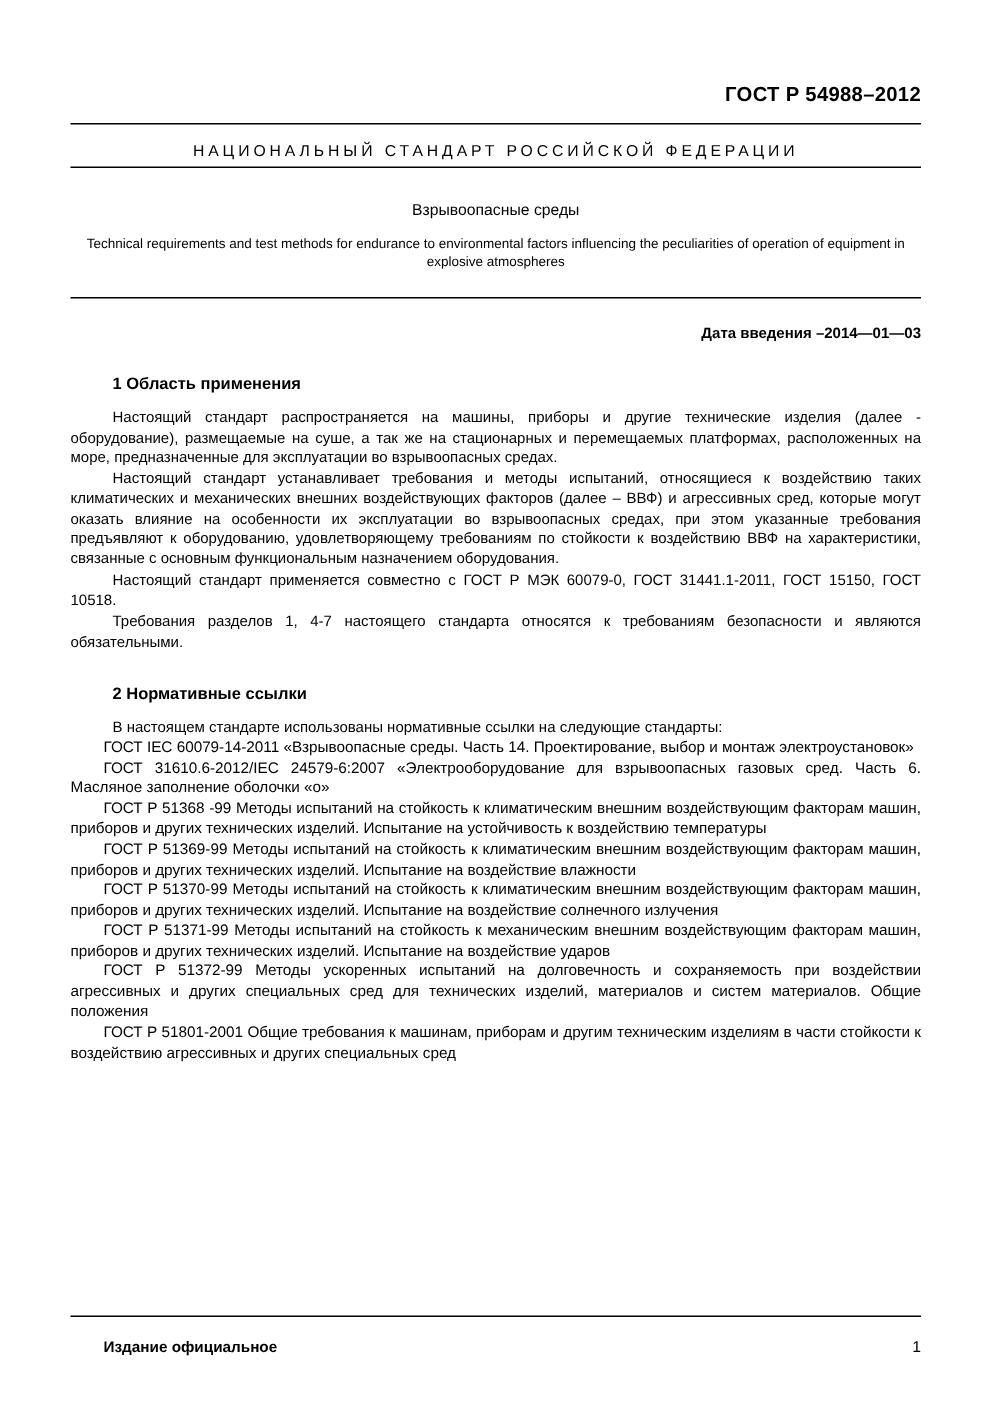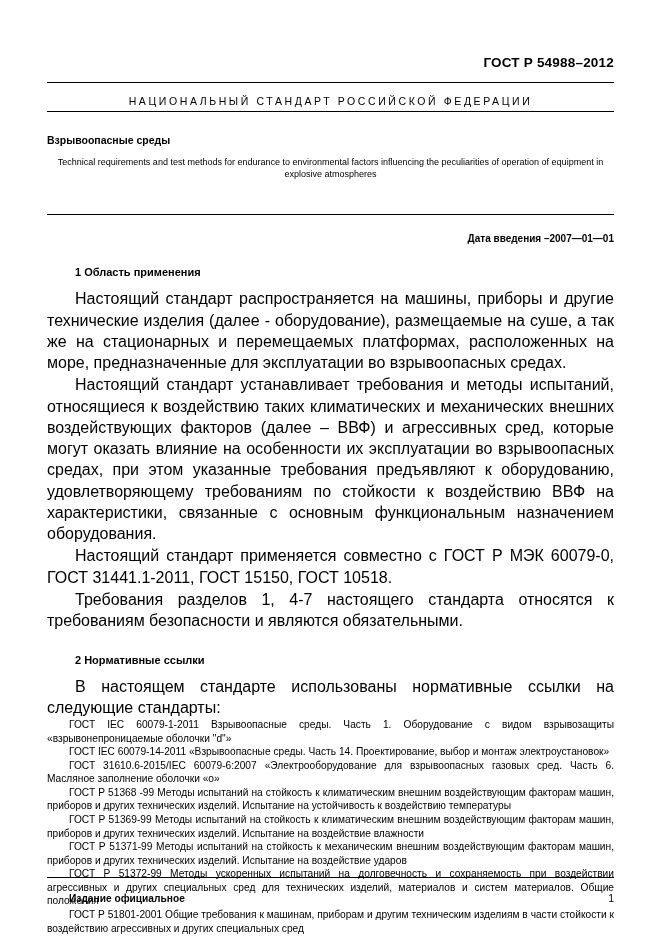--- a/index.html
+++ b/index.html
@@ -45,57 +45,57 @@
     margin-top: 12px;
     margin-bottom: 4px;
   }
   .rule-thin {
     border: none;
     border-top: 1px solid #000;
     margin: 0;
     height: 0;
   }
   .subject {
+    text-align: center;
     font-size: 10.5px;
     margin-top: 22px;
     margin-bottom: 10px;
-    font-weight: bold;
   }
   .title-ru {
     text-align: center;
     font-size: 11px;
     font-weight: bold;
     line-height: 1.35;
     margin-bottom: 16px;
   }
   .title-en-head {
     text-align: center;
     font-size: 9px;
     margin-bottom: 5px;
   }
   .title-en {
     text-align: center;
     font-size: 9px;
     line-height: 1.35;
-    margin-bottom: 34px;
+    margin-bottom: 18px;
   }
   .intro-date {
     text-align: right;
     font-size: 10px;
     font-weight: bold;
     margin-top: 18px;
     margin-bottom: 20px;
   }
   h2.section {
     font-size: 11px;
     font-weight: bold;
     margin: 22px 0 10px 28px;
   }
   p.body {
-    font-size: 16px;
+    font-size: 10px;
     line-height: 1.33;
     text-align: justify;
     margin: 0 0 0 0;
     text-indent: 28px;
   }
   p.body + p.body {
     margin-top: 1px;
   }
   .ref-list p {
     font-size: 10.2px;
@@ -142,36 +142,36 @@
     <div class="national-standard">НАЦИОНАЛЬНЫЙ СТАНДАРТ РОССИЙСКОЙ ФЕДЕРАЦИИ</div>
     <hr class="rule-thin">
 
     <div class="subject">Взрывоопасные среды</div>
 
 
     <div class="title-en">Technical requirements and test methods for endurance to environmental factors influencing the peculiarities of operation of equipment in explosive atmospheres</div>
 
     <hr class="rule-thin">
 
-    <div class="intro-date">Дата введения –2007—01—01</div>
+    <div class="intro-date">Дата введения –2014—01—03</div>
 
     <h2 class="section">1 Область применения</h2>
     <p class="body">Настоящий стандарт распространяется на машины, приборы и другие технические изделия (далее - оборудование), размещаемые на суше, а так же на стационарных и перемещаемых платформах, расположенных на море, предназначенные для эксплуатации во взрывоопасных средах.</p>
     <p class="body">Настоящий стандарт устанавливает требования и методы испытаний, относящиеся к воздействию таких климатических и механических внешних воздействующих факторов (далее – ВВФ) и агрессивных сред, которые могут оказать влияние на особенности их эксплуатации во взрывоопасных средах, при этом указанные требования предъявляют к оборудованию, удовлетворяющему требованиям по стойкости к воздействию ВВФ на характеристики, связанные с основным функциональным назначением оборудования.</p>
     <p class="body">Настоящий стандарт применяется совместно с ГОСТ Р МЭК 60079-0, ГОСТ 31441.1-2011, ГОСТ 15150, ГОСТ 10518.</p>
     <p class="body">Требования разделов 1, 4-7 настоящего стандарта относятся к требованиям безопасности и являются обязательными.</p>
 
     <h2 class="section">2 Нормативные ссылки</h2>
     <p class="body">В настоящем стандарте использованы нормативные ссылки на следующие стандарты:</p>
     <div class="ref-list">
-      <p>ГОСТ IEC 60079-1-2011 Взрывоопасные среды. Часть 1. Оборудование с видом взрывозащиты «взрывонепроницаемые оболочки "d"»</p>
       <p>ГОСТ IEC 60079-14-2011  «Взрывоопасные среды. Часть 14. Проектирование, выбор и монтаж электроустановок»</p>
-      <p>ГОСТ  31610.6-2015/IEC  60079-6:2007   «Электрооборудование  для  взрывоопасных   газовых  сред. Часть 6. Масляное заполнение оболочки «о»</p>
+      <p>ГОСТ  31610.6-2012/IEC  24579-6:2007   «Электрооборудование  для  взрывоопасных   газовых  сред. Часть 6. Масляное заполнение оболочки «о»</p>
       <p>ГОСТ Р 51368 -99 Методы испытаний на стойкость к климатическим внешним воздействующим факторам машин, приборов и других технических изделий. Испытание на устойчивость к воздействию температуры</p>
       <p>ГОСТ Р 51369-99 Методы испытаний на стойкость к климатическим внешним воздействующим факторам машин, приборов и других технических изделий. Испытание на воздействие влажности</p>
+      <p>ГОСТ Р 51370-99 Методы испытаний на стойкость к климатическим внешним воздействующим факторам машин, приборов и других технических изделий. Испытание на воздействие солнечного излучения</p>
       <p>ГОСТ Р 51371-99 Методы испытаний на стойкость к механическим внешним воздействующим факторам машин, приборов и других технических изделий. Испытание на воздействие ударов</p>
       <p>ГОСТ Р 51372-99 Методы ускоренных испытаний на долговечность и сохраняемость при воздействии агрессивных и других специальных сред для технических изделий, материалов и систем материалов. Общие положения</p>
       <p>ГОСТ Р 51801-2001 Общие требования к машинам, приборам и другим техническим изделиям в части стойкости к воздействию агрессивных и других специальных сред</p>
     </div>
 
   </div>
 
   <div class="footer">
     <hr class="footer-rule">
     <div class="footer-row">

